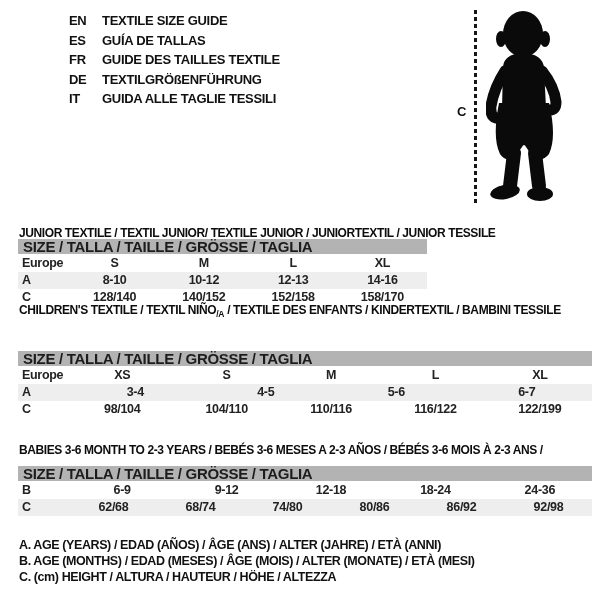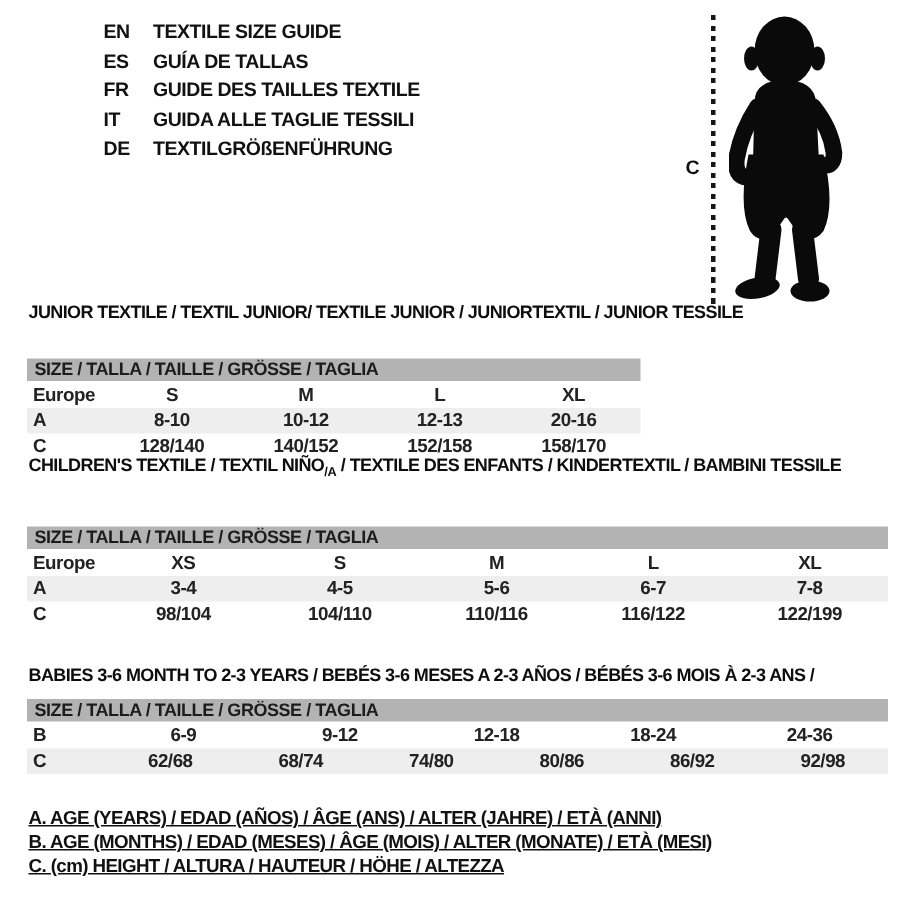--- a/index.html
+++ b/index.html
@@ -30,29 +30,29 @@
   .sec-title {
     position:absolute; left:19px; font-size:12px; letter-spacing:-0.4px;
     color:#0d0d0d; white-space:nowrap; line-height:15.5px;
   }
   .sub-a { font-size:8.5px; vertical-align:-3px; letter-spacing:-0.2px; }
 
   
   .sizetable { position:absolute; left:18px; font-size:12.5px; color:#222; }
   .size-bar {
     height:15px; line-height:15px; background:#b3b3b3; color:#1c1c1c;
-    padding-left:5px; font-size:12px; margin-bottom:1px;
+    padding-left:5px; font-size:15px; margin-bottom:1px;
   }
   .trow { display:flex; height:17px; line-height:17px; }
   .trow.alt { background:#eeeeee; }
   .tlabel { flex:0 0 52px; width:52px; padding-left:4px; }
   .tcell { flex:1; text-align:center; }
 
   
-  .footnotes { position:absolute; left:19px; top:537px; font-size:12.5px; color:#111;text-decoration:underline; }
+  .footnotes { position:absolute; left:19px; top:537px; font-size:12.5px; color:#111; }
   .footnote { line-height:16px; white-space:nowrap; letter-spacing:-0.4px; }
 </style>
 </head>
 <body>
 
 <div class="page">
 
   <div class="langs">
     <div class="lang-row">
       <span class="lang-code">EN</span>
@@ -60,61 +60,61 @@
     </div>
     <div class="lang-row">
       <span class="lang-code">ES</span>
       <span class="lang-title">GUÍA DE TALLAS</span>
     </div>
     <div class="lang-row">
       <span class="lang-code">FR</span>
       <span class="lang-title">GUIDE DES TAILLES TEXTILE</span>
     </div>
     <div class="lang-row">
+      <span class="lang-code">DE</span>
+      <span class="lang-title">TEXTILGRÖßENFÜHRUNG</span>
+    </div>
+    <div class="lang-row">
       <span class="lang-code">IT</span>
       <span class="lang-title">GUIDA ALLE TAGLIE TESSILI</span>
-    </div>
-    <div class="lang-row">
-      <span class="lang-code">DE</span>
-      <span class="lang-title">TEXTILGRÖßENFÜHRUNG</span>
     </div>
   </div>
 
   <div class="measure-line"></div>
   <div class="measure-label">C</div>
   <svg class="baby" width="88" height="194" viewBox="0 0 88 194" fill="#0a0a0a" stroke="none" xmlns="http://www.w3.org/2000/svg">
     <ellipse cx="37" cy="26" rx="20" ry="23"></ellipse>
     <ellipse cx="15" cy="31" rx="5" ry="8"></ellipse>
     <ellipse cx="59" cy="31" rx="5" ry="8"></ellipse>
     <path d="M17 60 Q17 46 37 45 Q57 46 58 60 L60 100 Q60 112 38 112 Q16 112 16 100 Z"></path>
     <path d="M19 63 Q8 80 5 98 Q4 108 10 110" fill="none" stroke="#0a0a0a" stroke-width="11" stroke-linecap="round"></path>
     <path d="M56 63 Q68 78 70 94 Q70 103 63 102" fill="none" stroke="#0a0a0a" stroke-width="11" stroke-linecap="round"></path>
     <path d="M13 95 Q6 130 14 146 Q20 155 29 149 L36 139 Q38 135 40 139 L47 149 Q56 155 63 146 Q71 129 63 95 Z"></path>
     <path d="M28 145 L24 178" fill="none" stroke="#0a0a0a" stroke-width="14" stroke-linecap="round"></path>
     <path d="M49 145 L53 178" fill="none" stroke="#0a0a0a" stroke-width="14" stroke-linecap="round"></path>
     <ellipse cx="19" cy="184" rx="15" ry="7" transform="rotate(-10 19 184)"></ellipse>
     <ellipse cx="54" cy="186" rx="13" ry="7"></ellipse>
   </svg>
 
-  <div class="sec-title" style="top:201px">JUNIOR TEXTILE / TEXTIL JUNIOR/ TEXTILE JUNIOR / JUNIORTEXTIL / JUNIOR TESSILE</div>
+  <div class="sec-title" style="top:226px">JUNIOR TEXTILE / TEXTIL JUNIOR/ TEXTILE JUNIOR / JUNIORTEXTIL / JUNIOR TESSILE</div>
   <div class="sizetable" style="top:239px; width:409px">
     <div class="size-bar">SIZE / TALLA / TAILLE / GRÖSSE / TAGLIA</div>
     <div class="trow">
       <span class="tlabel">Europe</span>
       <span class="tcell">S</span>
       <span class="tcell">M</span>
       <span class="tcell">L</span>
       <span class="tcell">XL</span>
     </div>
     <div class="trow alt">
       <span class="tlabel">A</span>
       <span class="tcell">8-10</span>
       <span class="tcell">10-12</span>
       <span class="tcell">12-13</span>
-      <span class="tcell">20-16</span>
+      <span class="tcell">14-16</span>
     </div>
     <div class="trow">
       <span class="tlabel">C</span>
       <span class="tcell">128/140</span>
       <span class="tcell">140/152</span>
       <span class="tcell">152/158</span>
       <span class="tcell">158/170</span>
     </div>
   </div>
 
@@ -130,21 +130,20 @@
       <span class="tcell">M</span>
       <span class="tcell">L</span>
       <span class="tcell">XL</span>
     </div>
     <div class="trow alt">
       <span class="tlabel">A</span>
       <span class="tcell">3-4</span>
       <span class="tcell">4-5</span>
       <span class="tcell">5-6</span>
       <span class="tcell">6-7</span>
-      <span class="tcell">7-8</span>
     </div>
     <div class="trow">
       <span class="tlabel">C</span>
       <span class="tcell">98/104</span>
       <span class="tcell">104/110</span>
       <span class="tcell">110/116</span>
       <span class="tcell">116/122</span>
       <span class="tcell">122/199</span>
     </div>
   </div>

